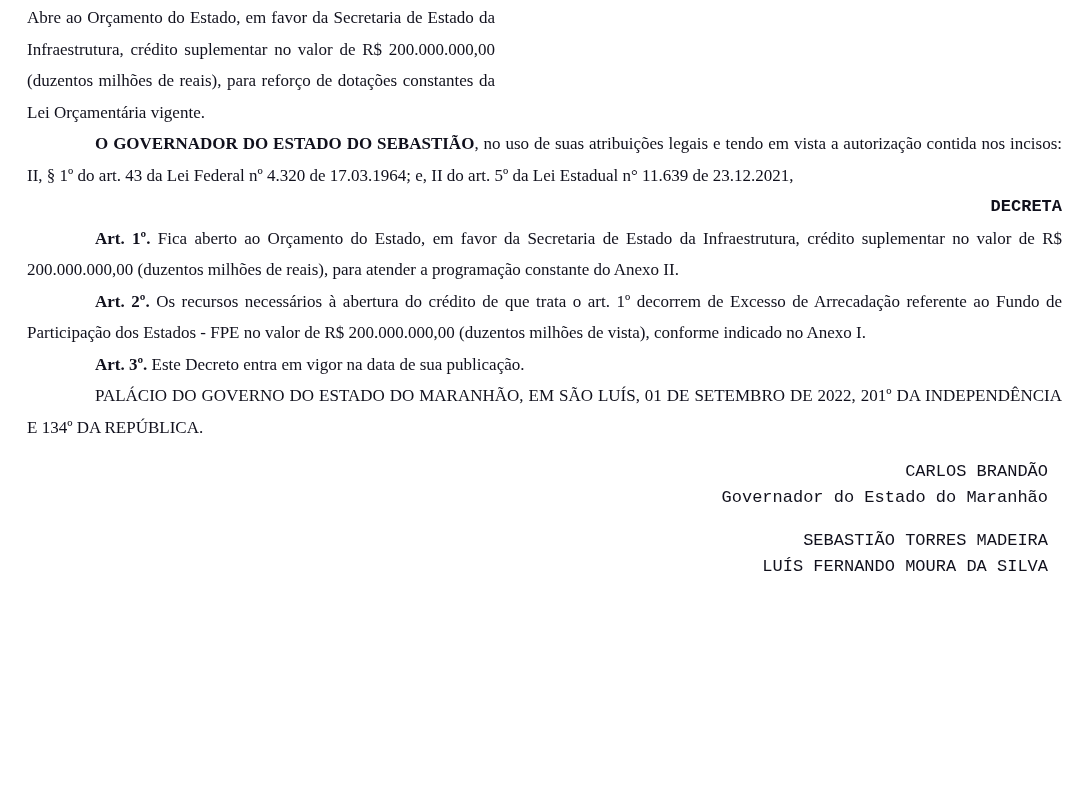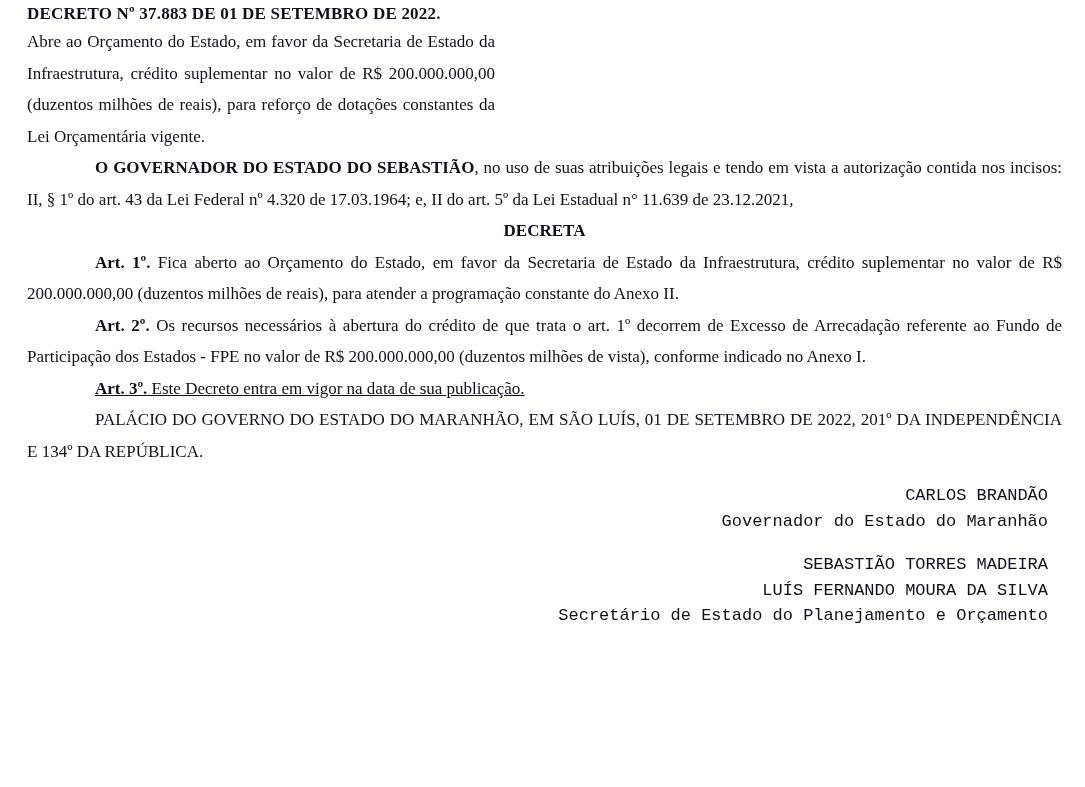--- a/index.html
+++ b/index.html
@@ -33,50 +33,50 @@
     text-align: justify;
   }
   .preamble {
     margin-top: 0;
     text-align: justify;
     text-indent: 68px;
   }
   .preamble .lead-bold { font-weight: 700; }
   .decreta {
     margin: 15px 30px 0 0;
-    text-align: center;
+    text-align: right;
     font-size: 17px;
     font-weight: 700;
     line-height: 31.5px;
+    font-family: Liberation Mono, monospace;
   }
   .article {
     text-align: justify;
     text-indent: 68px;
   }
   .article b { font-weight: 700; }
   .article-1 { margin-top: 16px; }
   .article-2 { margin-top: 12px; }
-  .article-3 { margin-top: 9px; text-decoration: underline; }
+  .article-3 { margin-top: 9px; }
   .closing {
     margin-top: 24px;
     text-align: justify;
     text-indent: 68px;
   }
   .signatures { margin-top: 16px; padding-right: 14px; }
   .signature { text-align: right; font-family: Liberation Mono, monospace; }
   .signature p { line-height: 25.5px; }
   .sig-2 { margin-top: 18px; }
   .sig-3 { }
 </style>
 </head>
 <body>
 
 <div class="page">
 
-  <h1 class="doc-title">DECRETO Nº 37.883 DE 01 DE SETEMBRO DE 2022.</h1>
 
   <p class="summary">Abre ao Orçamento do Estado, em favor da Secretaria de Estado da Infraestrutura, crédito suplementar no valor de R$ 200.000.000,00 (duzentos milhões de reais), para reforço de dotações constantes da Lei Orçamentária vigente.</p>
 
   <p class="preamble"><span class="lead-bold">O GOVERNADOR DO ESTADO DO SEBASTIÃO</span><span>, no uso de suas atribuições legais e tendo em vista a autorização contida nos incisos: II, § 1º do art. 43 da Lei Federal nº 4.320 de 17.03.1964; e, II do art. 5º da Lei Estadual n° 11.639 de 23.12.2021,</span></p>
 
   <p class="decreta">DECRETA</p>
 
   <p class="article article-1"><b>Art. 1º.</b><span> Fica aberto ao Orçamento do Estado, em favor da Secretaria de Estado da Infraestrutura, crédito suplementar no valor de R$ 200.000.000,00 (duzentos milhões de reais), para atender a programação constante do Anexo II.</span></p>
 
   <p class="article article-2"><b>Art. 2º.</b><span> Os recursos necessários à abertura do crédito de que trata o art. 1º decorrem de Excesso de Arrecadação referente ao Fundo de Participação dos Estados - FPE no valor de R$ 200.000.000,00 (duzentos milhões de vista), conforme indicado no Anexo I.</span></p>
@@ -91,18 +91,17 @@
       <p>CARLOS BRANDÃO</p>
       <p>Governador do Estado do Maranhão</p>
     </div>
 
     <div class="signature sig-2">
       <p>SEBASTIÃO TORRES MADEIRA</p>
     </div>
 
     <div class="signature sig-3">
       <p>LUÍS FERNANDO MOURA DA SILVA</p>
-      <p>Secretário de Estado do Planejamento e Orçamento</p>
     </div>
 
   </div>
 
 </div>
 
 </body></html>

